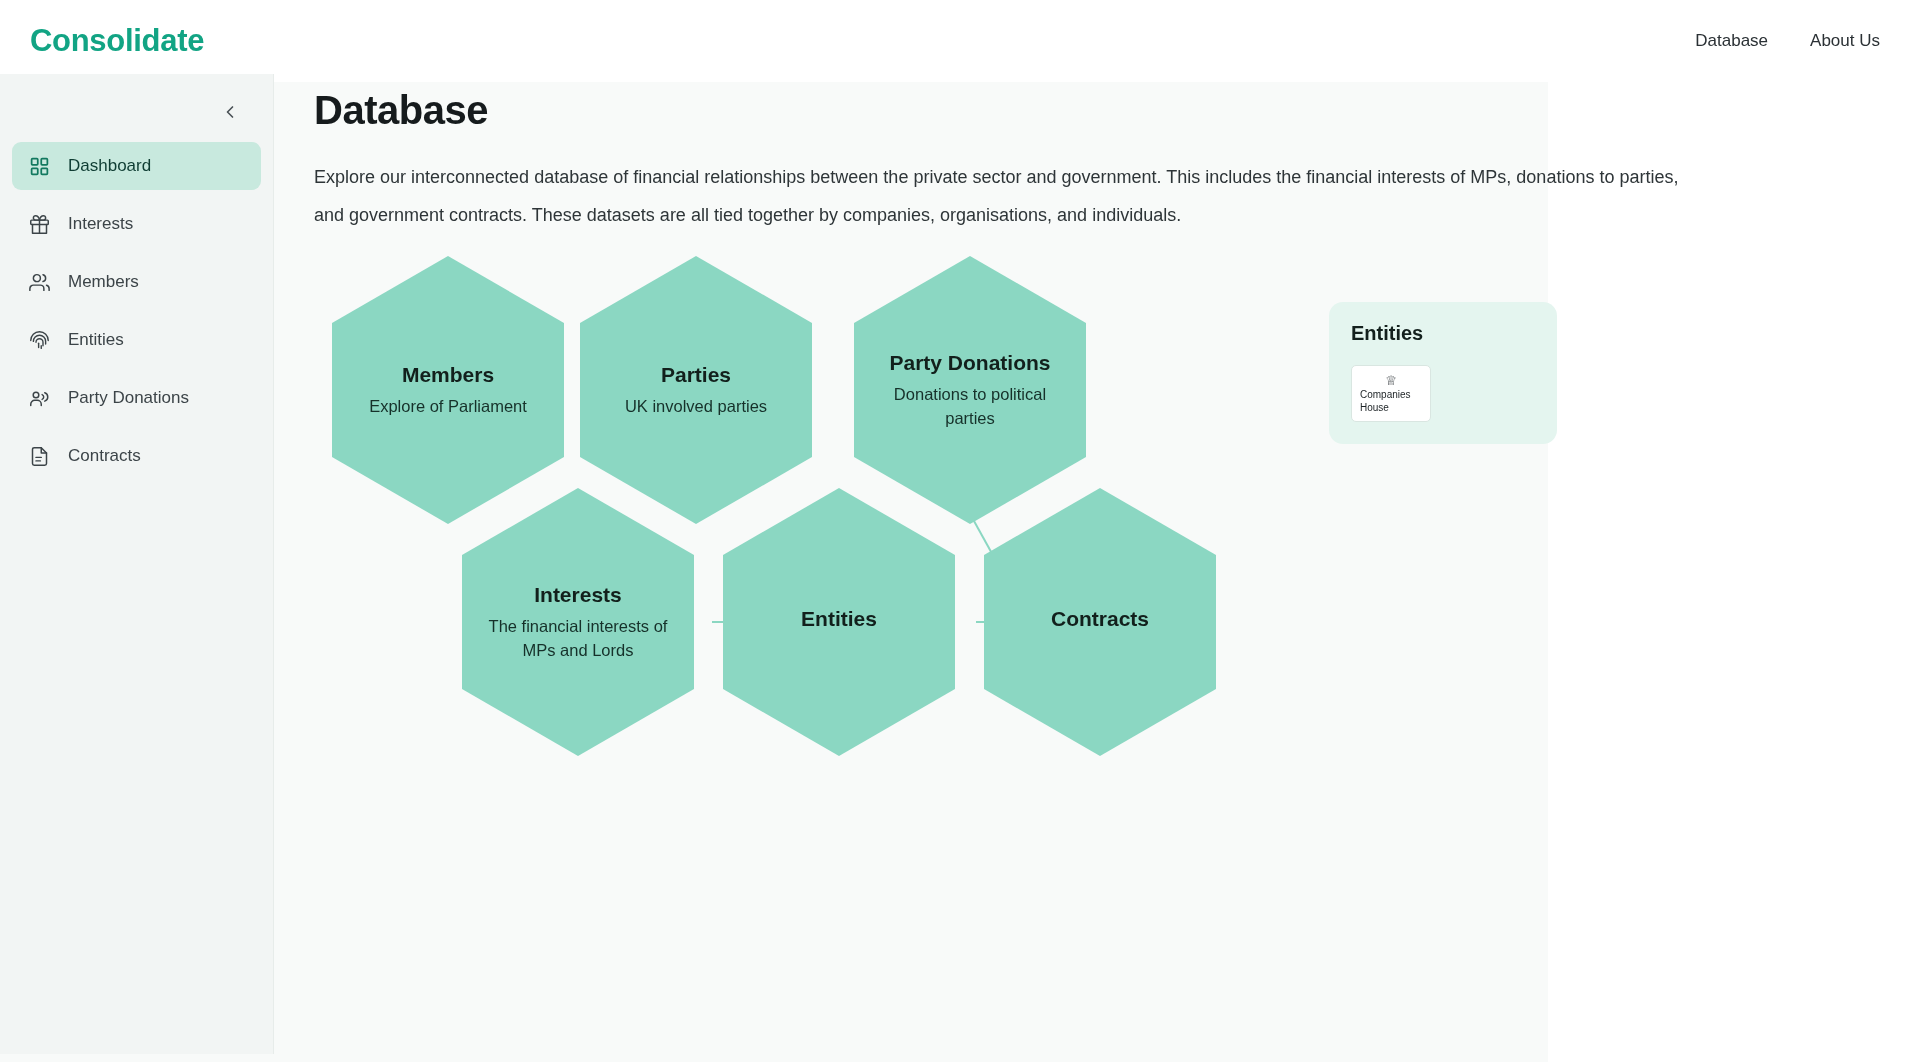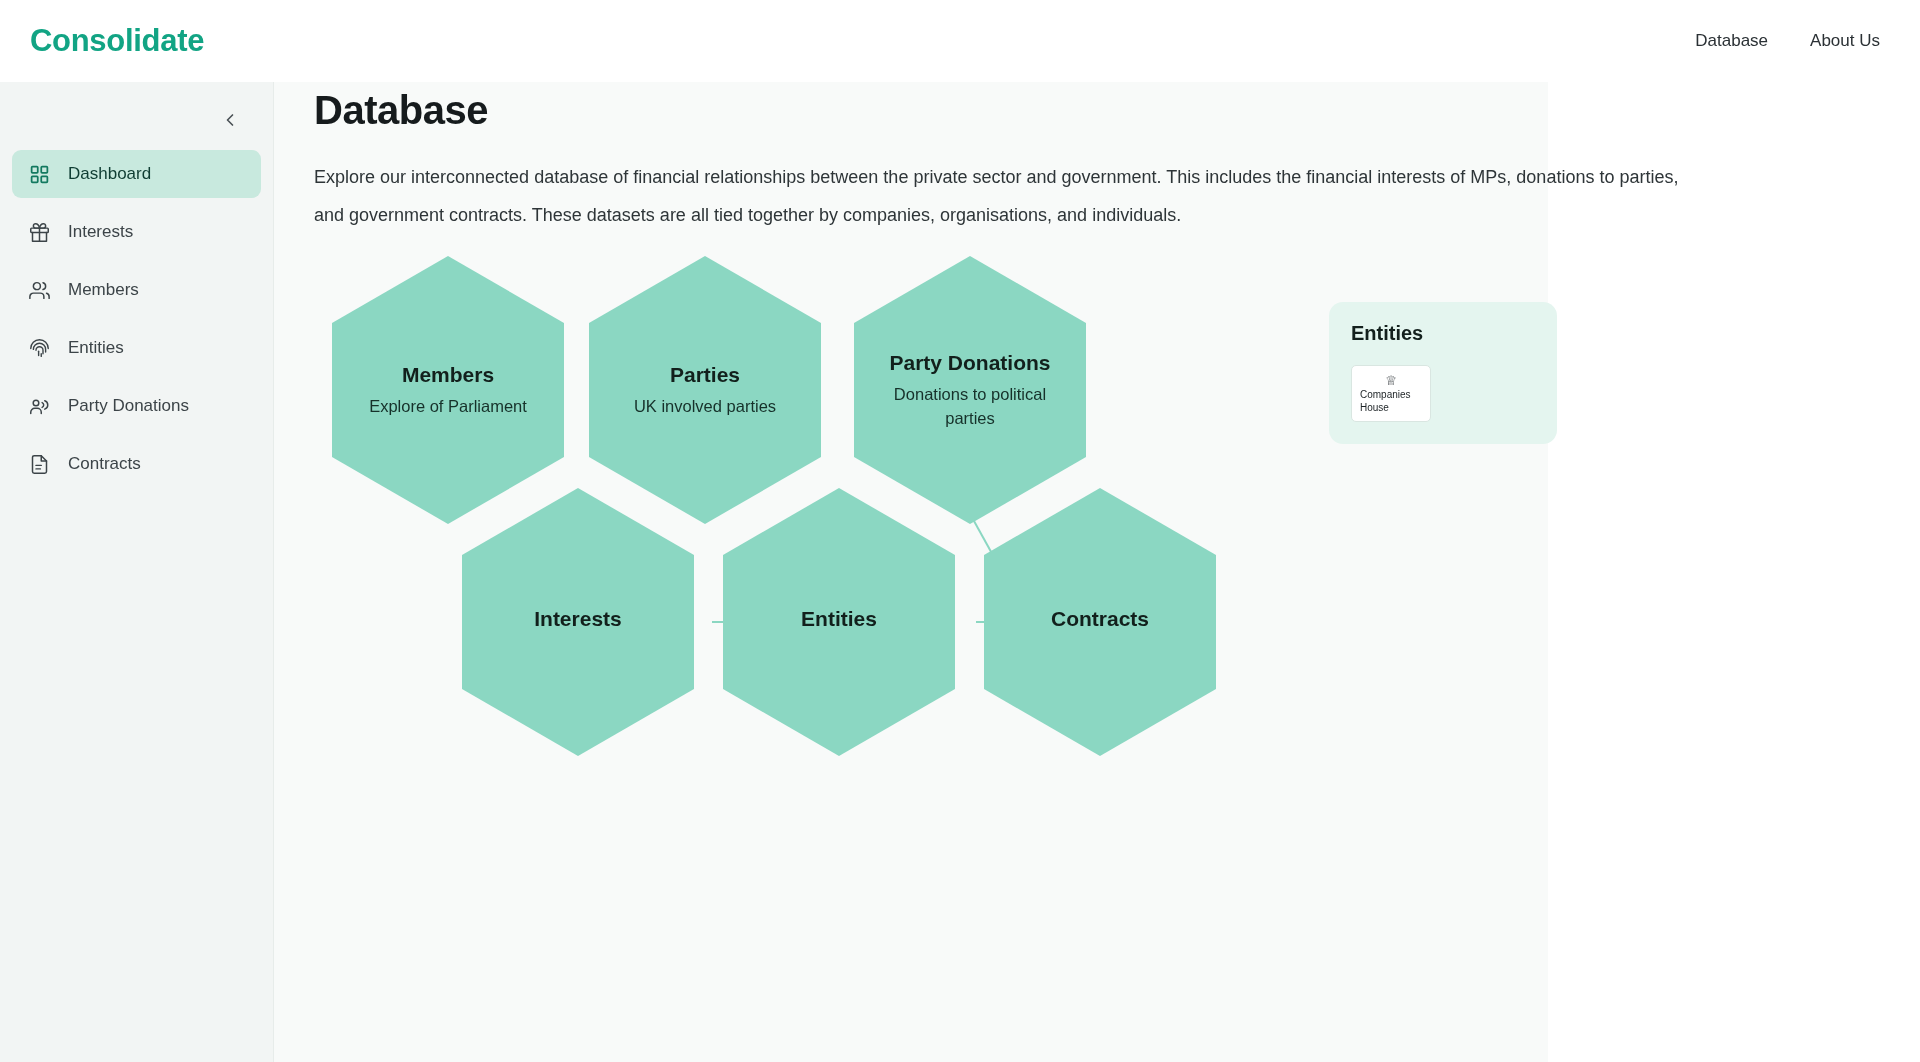--- a/index.html
+++ b/index.html
@@ -42,21 +42,21 @@
   }
   .topnav a {
     font-size: 17px;
     color: #2b3135;
     text-decoration: none;
   }
 
   
   .sidebar {
     position: absolute;
-    top: 82px; left: 0;
+    top: 74px; left: 0;
     width: 274px;
     height: 980px;
     background: #f2f5f4;
     border-right: 1px solid #e7ecea;
     padding-top: 10px;
   }
   .collapse-row {
     height: 56px;
     display: flex;
     align-items: center;
@@ -313,32 +313,33 @@
 
       <div class="connector" style="left:655px; top:255px; width:50px; transform:rotate(61deg); transform-origin:left center;"></div>
       <div class="connector" style="left:398px; top:365px; width:48px;"></div>
       <div class="connector" style="left:662px; top:365px; width:48px;"></div>
 
       <div class="hex" style="left:18px; top:0px;">
         <div class="hex-title">Members</div>
         <div class="hex-sub">Explore of Parliament</div>
       </div>
 
-      <div class="hex" style="left:275px; top:0px;">
+      <div class="hex" style="left:266px; top:0px;">
         <div class="hex-title">Parties</div>
         <div class="hex-sub">UK involved parties</div>
       </div>
 
       <div class="hex" style="left:540px; top:0px;">
         <div class="hex-title">Party Donations</div>
         <div class="hex-sub">Donations to political parties</div>
       </div>
 
       <div class="hex" style="left:148px; top:232px;">
         <div class="hex-title">Interests</div>
+        <div class="hex-sub">The financial interests of MPs and Lords</div>
       </div>
 
       <div class="hex" style="left:409px; top:232px;">
         <div class="hex-title">Entities</div>
       </div>
 
       <div class="hex" style="left:670px; top:232px;">
         <div class="hex-title">Contracts</div>
       </div>
 

